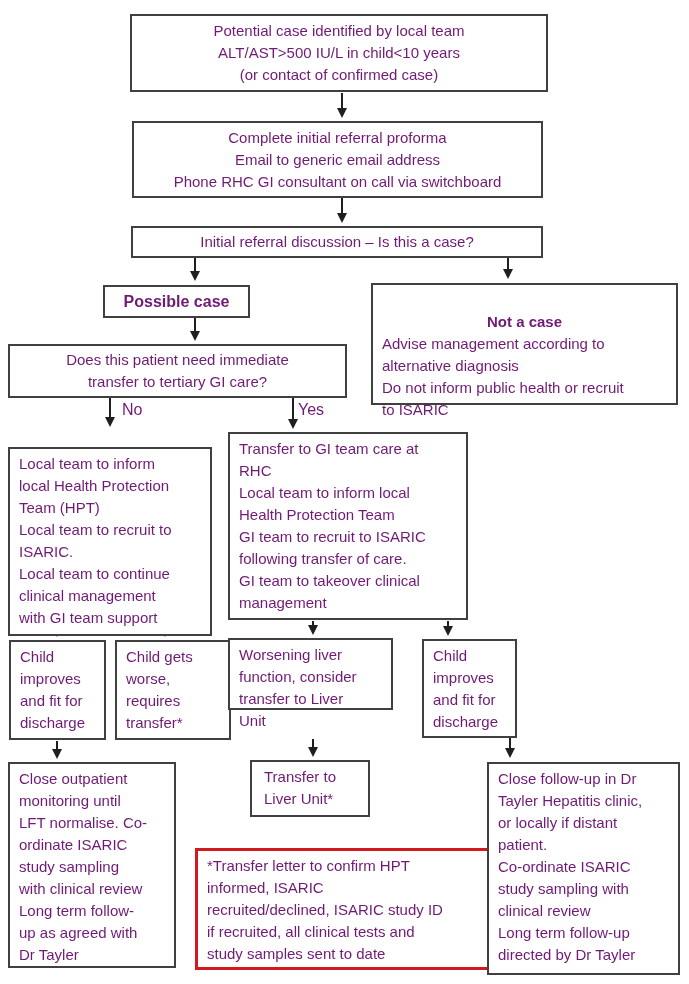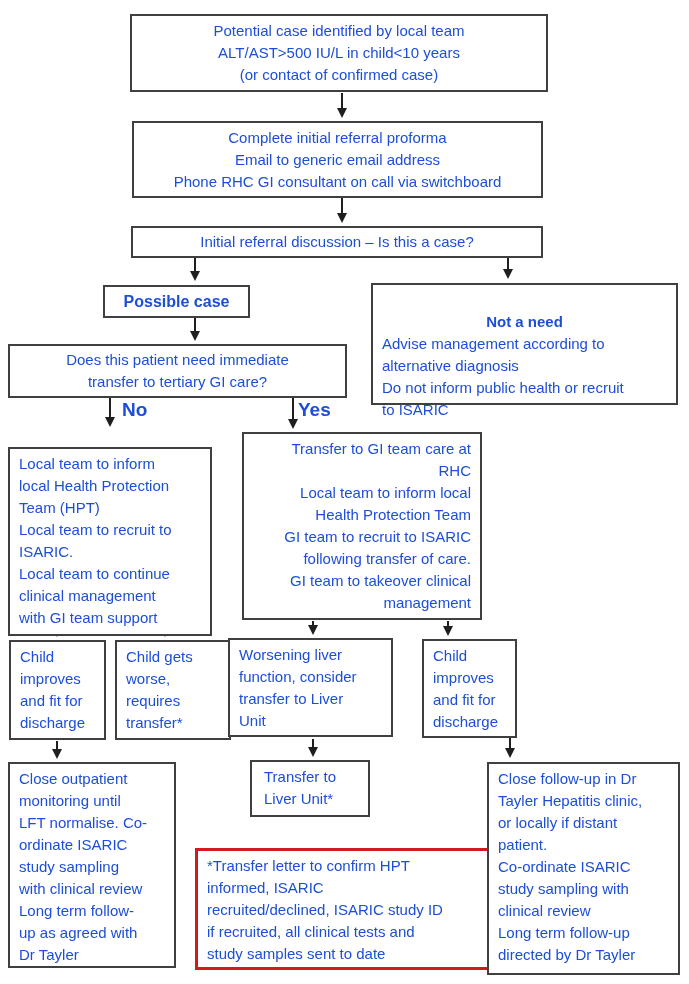--- a/index.html
+++ b/index.html
@@ -6,21 +6,21 @@
     margin: 0;
     padding: 0;
     background: #ffffff;
   }
   #canvas {
     position: relative;
     width: 689px;
     height: 984px;
     background: #ffffff;
     font-family: "Liberation Sans", sans-serif;
-    color: #1d4ed8;
+    color: #701a75;
     font-size: 15px;
     line-height: 22px;
     overflow: hidden;
   }
   .box {
     position: absolute;
     border: 2px solid #404040;
     background: #ffffff;
     box-sizing: border-box;
     white-space: pre-line;
@@ -34,22 +34,22 @@
   .box.left {
     padding: 4px 9px;
     text-align: left;
   }
   .bold { font-weight: 700; }
   .note {
     border: 3px solid #d2191e;
   }
   .branch-label {
     position: absolute;
-    font-weight: 700;
-    font-size: 19px;
+    font-weight: 400;
+    font-size: 16px;
   }
   #arrows {
     position: absolute;
     left: 0; top: 0;
     pointer-events: none;
   }
   #arrows line {
     stroke: #1f1f1f;
     stroke-width: 2;
   }
@@ -93,61 +93,61 @@
 
   <div class="box center" style="left:132px; top:121px; width:411px; height:77px;">Complete initial referral proforma
 Email to generic email address
 Phone RHC GI consultant on call via switchboard</div>
 
   <div class="box center" style="left:131px; top:226px; width:412px; height:32px;">Initial referral discussion – Is this a case?</div>
 
   <div class="box center bold" style="left:103px; top:285px; width:147px; height:33px; font-size:16px;">Possible case</div>
 
   <div class="box left" style="left:371px; top:283px; width:307px; height:122px;">
-    <span class="e-title">Not a need</span><span>Advise management according to
+    <span class="e-title">Not a case</span><span>Advise management according to
 alternative diagnosis
 Do not inform public health or recruit
 to ISARIC</span>
   </div>
 
   <div class="box center" style="left:8px; top:344px; width:339px; height:54px;">Does this patient need immediate
 transfer to tertiary GI care?</div>
 
   <div class="branch-label" style="left:122px; top:399px;">No</div>
   <div class="branch-label" style="left:298px; top:399px;">Yes</div>
 
   <div class="box left" style="left:8px; top:430px; width:204px; height:189px;margin-top:17px;">Local team to inform
 local Health Protection
 Team (HPT)
 Local team to recruit to
 ISARIC.
 Local team to continue
 clinical management
 with GI team support</div>
 
-  <div class="box left" style="left:242px; top:432px; width:240px; height:188px;text-align:right;">Transfer to GI team care at
+  <div class="box left" style="left:228px; top:432px; width:240px; height:188px;">Transfer to GI team care at
 RHC
 Local team to inform local
 Health Protection Team
 GI team to recruit to ISARIC
 following transfer of care.
 GI team to takeover clinical
 management</div>
 
   <div class="box left" style="left:9px; top:640px; width:97px; height:100px;">Child
 improves
 and fit for
 discharge</div>
 
   <div class="box left" style="left:115px; top:640px; width:116px; height:100px;">Child gets
 worse,
 requires
 transfer*</div>
 
-  <div class="box left" style="left:228px; top:638px; width:165px; height:99px;">Worsening liver
+  <div class="box left" style="left:228px; top:638px; width:165px; height:72px;">Worsening liver
 function, consider
 transfer to Liver
 Unit</div>
 
   <div class="box left" style="left:422px; top:639px; width:95px; height:99px;">Child
 improves
 and fit for
 discharge</div>
 
   <div class="box left" style="left:8px; top:762px; width:168px; height:206px;">Close outpatient

